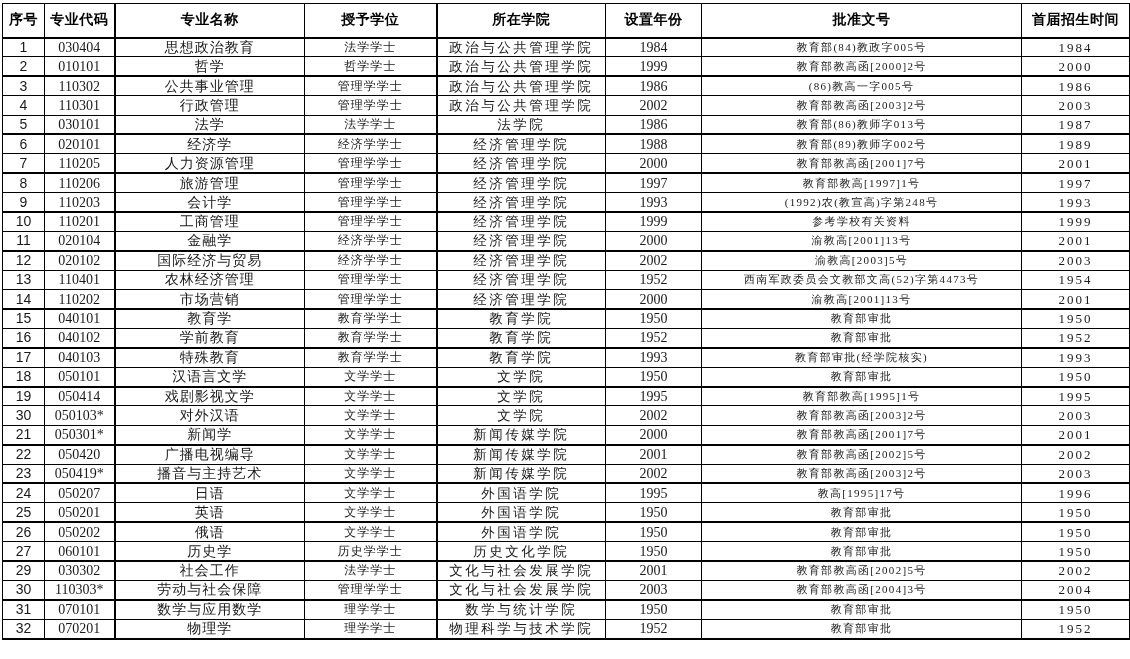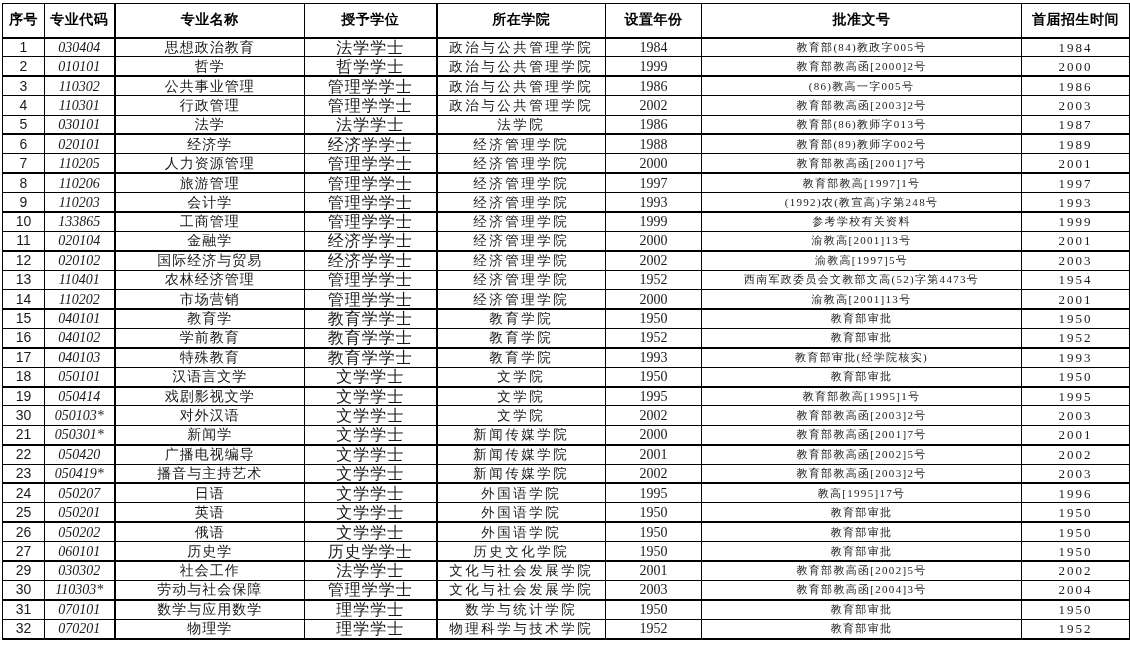--- a/index.html
+++ b/index.html
@@ -18,23 +18,23 @@
       font-family: "Liberation Sans", "DejaVu Sans", sans-serif;
       font-weight: bold; font-size: 14px; letter-spacing: 0.5px; color: #000;
       border-bottom: 2px solid #000;
     }
     table.majors tbody tr { height: 19.4px; }
     table.majors tbody td {
       font-family: "Liberation Serif", "DejaVu Serif", serif;
       font-size: 14px; line-height: 17px; vertical-align: middle;
     }
     table.majors tbody td:nth-child(1) { font-family: "Liberation Sans", "DejaVu Sans", sans-serif; font-size: 14px; }
-    table.majors tbody td:nth-child(2) { font-size: 14px; font-style: italic; }
+    table.majors tbody td:nth-child(2) { font-size: 14px; }
     table.majors tbody td:nth-child(3) { font-size: 14px; letter-spacing: 1px; }
-    table.majors tbody td:nth-child(4) { font-size: 16px; letter-spacing: 1px; }
+    table.majors tbody td:nth-child(4) { font-size: 12px; letter-spacing: 1px; }
     table.majors tbody td:nth-child(5) { font-size: 13.5px; letter-spacing: 2.5px; }
     table.majors tbody td:nth-child(6) { font-size: 14px; }
     table.majors tbody td:nth-child(7) { font-size: 11px; letter-spacing: 1.3px; }
     table.majors tbody td:nth-child(8) { font-size: 13px; letter-spacing: 2px; }
     
     table.majors th:nth-child(2), table.majors td:nth-child(2) { border-right-width: 2px; }
     table.majors th:nth-child(4), table.majors td:nth-child(4) { border-right-width: 2px; margin-left: 42px; }
     
     table.majors tbody tr:nth-child(2) td, table.majors tbody tr:nth-child(5) td,
     table.majors tbody tr:nth-child(7) td, table.majors tbody tr:nth-child(9) td,
@@ -159,21 +159,21 @@
           <td>110203</td>
           <td>会计学</td>
           <td>管理学学士</td>
           <td>经济管理学院</td>
           <td>1993</td>
           <td>(1992)农(教宣高)字第248号</td>
           <td>1993</td>
         </tr>
         <tr>
           <td>10</td>
-          <td>133865</td>
+          <td>110201</td>
           <td>工商管理</td>
           <td>管理学学士</td>
           <td>经济管理学院</td>
           <td>1999</td>
           <td>参考学校有关资料</td>
           <td>1999</td>
         </tr>
         <tr>
           <td>11</td>
           <td>020104</td>
@@ -184,21 +184,21 @@
           <td>渝教高[2001]13号</td>
           <td>2001</td>
         </tr>
         <tr>
           <td>12</td>
           <td>020102</td>
           <td>国际经济与贸易</td>
           <td>经济学学士</td>
           <td>经济管理学院</td>
           <td>2002</td>
-          <td>渝教高[1997]5号</td>
+          <td>渝教高[2003]5号</td>
           <td>2003</td>
         </tr>
         <tr>
           <td>13</td>
           <td>110401</td>
           <td>农林经济管理</td>
           <td>管理学学士</td>
           <td>经济管理学院</td>
           <td>1952</td>
           <td>西南军政委员会文教部文高(52)字第4473号</td>

